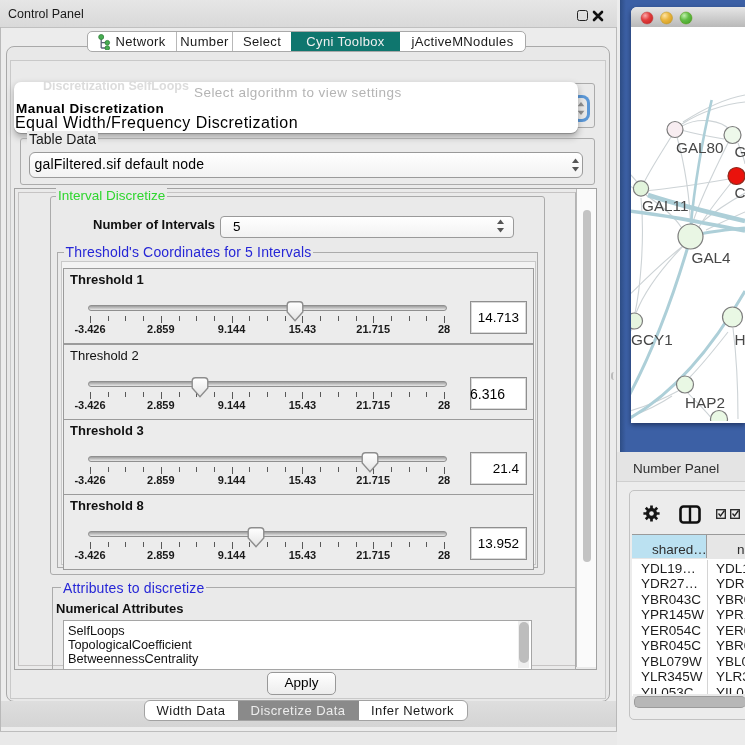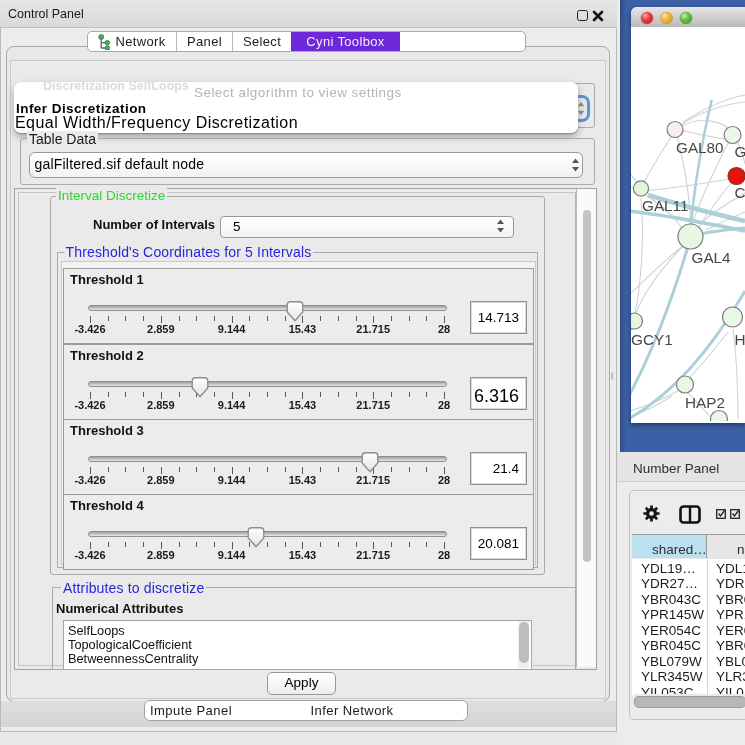--- a/index.html
+++ b/index.html
@@ -30,38 +30,39 @@
 
 
 <div class="abs" style="left:87px;top:31px;width:437px;height:19px;background:#fff;border:1px solid #a9a9a9;border-radius:5px;display:flex;font-size:13px;letter-spacing:0.35px;color:#1a1a1a">
  <div style="width:88px;display:flex;align-items:center;justify-content:center;border-right:1px solid #b8b8b8">
    <svg width="13" height="16" viewBox="0 0 13 16" style="margin-right:4px">
         <path d="M3.2 5 L3.2 14 M3.2 8.7 L8.5 8.7 M3.2 14 L8.5 14" stroke="#5a6377" stroke-width="1.3" fill="none"></path>
         <circle cx="3.2" cy="3" r="2.5" fill="#47ad52" stroke="#2e8039" stroke-width="0.8"></circle>
         <circle cx="9.3" cy="8.7" r="2.3" fill="#47ad52" stroke="#2e8039" stroke-width="0.8"></circle>
         <circle cx="9.3" cy="14" r="2.3" fill="#47ad52" stroke="#2e8039" stroke-width="0.8"></circle>
       </svg>Network</div>
- <div style="width:55px;display:flex;align-items:center;justify-content:center;border-right:1px solid #b8b8b8">Panel</div>
+ <div style="width:55px;display:flex;align-items:center;justify-content:center;border-right:1px solid #b8b8b8">Number</div>
  <div style="width:58px;display:flex;align-items:center;justify-content:center">Select</div>
- <div style="width:109px;display:flex;align-items:center;justify-content:center;background:#6d28d9;color:#f0f0f0">Cyni Toolbox</div>
+ <div style="width:109px;display:flex;align-items:center;justify-content:center;background:#0f766e;color:#f0f0f0">Cyni Toolbox</div>
+ <div style="flex:1;display:flex;align-items:center;justify-content:center">jActiveMNodules</div>
 </div>
 
 
 <div class="abs" style="left:20px;top:83px;width:573px;height:43px;border:1px solid #ababab;border-radius:3px"></div>
 <div class="abs" style="left:40px;top:78.5px;font-size:12.5px;font-weight:bold;color:#dcdcdc;background:transparent;padding:0 3px;z-index:5">Discretization SelfLoops</div>
 <div class="abs" style="left:574px;top:98px;width:13px;height:21px;border-radius:5px;background:#e8e8e8;box-shadow:0 0 0 3px #5b97d6"></div>
 <svg class="abs" style="left:576px;top:101px" width="10" height="15" viewBox="0 0 10 15">
     <path d="M5 1 L8.4 5.2 L1.6 5.2 Z" fill="#8f8f8f"></path>
     <path d="M5 14 L8.4 9.8 L1.6 9.8 Z" fill="#8f8f8f"></path>
   </svg>
 
 
 <div class="abs" style="left:14px;top:82px;width:564px;height:51px;background:#fff;border-bottom:1.5px solid #8d8d8d;border-radius:7px;box-shadow:0 3px 7px rgba(0,0,0,0.3)"></div>
 <div class="abs" style="left:194px;top:85px;font-size:13.5px;letter-spacing:0.45px;color:#b4b4b4">Select algorithm to view settings</div>
-<div class="abs" style="left:16px;top:100.5px;font-size:13.5px;letter-spacing:0.45px;font-weight:bold;color:#000">Infer Discretization</div>
+<div class="abs" style="left:16px;top:100.5px;font-size:13.5px;letter-spacing:0.45px;font-weight:bold;color:#000">Manual Discretization</div>
 <div class="abs" style="left:15px;top:114px;font-size:16px;letter-spacing:0.45px;color:#000">Equal Width/Frequency Discretization</div>
 
 
 <div class="abs" style="left:20px;top:138px;width:573px;height:45px;border:1px solid #ababab;border-radius:3px"></div>
 <div class="abs" style="left:27px;top:131px;font-size:14px;color:#1a1a1a;background:#eaeaea;padding:0 2px">Table Data</div>
 <div class="abs" style="left:29px;top:152px;width:552px;height:24px;background:linear-gradient(#ffffff,#f2f2f2);border:1px solid #9a9a9a;border-radius:6px"></div>
 <div class="abs" style="left:34.5px;top:156px;font-size:14px;letter-spacing:0.2px;color:#000">galFiltered.sif default node</div>
 <svg class="abs" style="left:571px;top:158px" width="9" height="14" viewBox="0 0 9 14">
     <path d="M4.5 0.5 L8 5 L1 5 Z" fill="#555"></path>
     <path d="M4.5 13.5 L8 9 L1 9 Z" fill="#555"></path>
@@ -93,62 +94,63 @@
 
 <div style="position:absolute;left:63px;top:268px;width:469px;height:74px;background:#ececec;border:1px solid #9b9b9b"></div>
 <div style="position:absolute;left:70px;top:272px;font-weight:bold;font-size:13px;color:#111">Threshold 1</div>
 <div style="position:absolute;left:88px;top:305px;width:357px;height:4px;background:linear-gradient(#9d9d9d,#e8e8e8);border:1px solid #8f8f8f;border-radius:3px"></div>
 <div style="position:absolute;left:90.0px;top:316px;width:1px;height:7px;background:#585858"></div><div style="position:absolute;left:107.7px;top:316px;width:1px;height:5px;background:#585858"></div><div style="position:absolute;left:125.4px;top:316px;width:1px;height:5px;background:#585858"></div><div style="position:absolute;left:143.1px;top:316px;width:1px;height:5px;background:#585858"></div><div style="position:absolute;left:160.8px;top:316px;width:1px;height:7px;background:#585858"></div><div style="position:absolute;left:178.5px;top:316px;width:1px;height:5px;background:#585858"></div><div style="position:absolute;left:196.2px;top:316px;width:1px;height:5px;background:#585858"></div><div style="position:absolute;left:213.9px;top:316px;width:1px;height:5px;background:#585858"></div><div style="position:absolute;left:231.6px;top:316px;width:1px;height:7px;background:#585858"></div><div style="position:absolute;left:249.3px;top:316px;width:1px;height:5px;background:#585858"></div><div style="position:absolute;left:267.0px;top:316px;width:1px;height:5px;background:#585858"></div><div style="position:absolute;left:284.7px;top:316px;width:1px;height:5px;background:#585858"></div><div style="position:absolute;left:302.4px;top:316px;width:1px;height:7px;background:#585858"></div><div style="position:absolute;left:320.1px;top:316px;width:1px;height:5px;background:#585858"></div><div style="position:absolute;left:337.8px;top:316px;width:1px;height:5px;background:#585858"></div><div style="position:absolute;left:355.5px;top:316px;width:1px;height:5px;background:#585858"></div><div style="position:absolute;left:373.2px;top:316px;width:1px;height:7px;background:#585858"></div><div style="position:absolute;left:390.9px;top:316px;width:1px;height:5px;background:#585858"></div><div style="position:absolute;left:408.6px;top:316px;width:1px;height:5px;background:#585858"></div><div style="position:absolute;left:426.3px;top:316px;width:1px;height:5px;background:#585858"></div><div style="position:absolute;left:444.0px;top:316px;width:1px;height:7px;background:#585858"></div><div style="position:absolute;left:55.0px;top:323px;width:70px;text-align:center;font-weight:bold;font-size:11px;color:#1a1a1a">-3.426</div><div style="position:absolute;left:125.8px;top:323px;width:70px;text-align:center;font-weight:bold;font-size:11px;color:#1a1a1a">2.859</div><div style="position:absolute;left:196.6px;top:323px;width:70px;text-align:center;font-weight:bold;font-size:11px;color:#1a1a1a">9.144</div><div style="position:absolute;left:267.4px;top:323px;width:70px;text-align:center;font-weight:bold;font-size:11px;color:#1a1a1a">15.43</div><div style="position:absolute;left:338.2px;top:323px;width:70px;text-align:center;font-weight:bold;font-size:11px;color:#1a1a1a">21.715</div><div style="position:absolute;left:409.0px;top:323px;width:70px;text-align:center;font-weight:bold;font-size:11px;color:#1a1a1a">28</div><svg style="position:absolute;left:285.5px;top:301px" width="18" height="21" viewBox="0 0 18 21">
 <path d="M 4.5 0.8 L 13.5 0.8 Q 16.8 0.8 16.8 4 L 16.8 11 L 9 19.6 L 1.2 11 L 1.2 4 Q 1.2 0.8 4.5 0.8 Z" fill="url(#thumbg)" stroke="#8d8d8d" stroke-width="1.4"></path>
   </svg>
 <div style="position:absolute;left:470px;top:301px;width:55px;height:31px;background:#fff;border:1px solid #8f8f8f;box-shadow:inset 0 0 0 1px #d9d9d9"></div>
 <div style="position:absolute;left:470px;top:310px;width:49px;text-align:right;font-size:13.5px;color:#000">14.713</div>
 <div style="position:absolute;left:63px;top:344px;width:469px;height:74px;background:#ececec;border:1px solid #9b9b9b"></div>
-<div style="position:absolute;left:70px;top:348px;font-weight:bold;font-size:13px;color:#111">Threshold 2</div>
+<div style="position:absolute;left:70px;top:348px;font-weight:normal;font-size:13px;color:#111">Threshold 2</div>
 <div style="position:absolute;left:88px;top:381px;width:357px;height:4px;background:linear-gradient(#9d9d9d,#e8e8e8);border:1px solid #8f8f8f;border-radius:3px"></div>
 <div style="position:absolute;left:90.0px;top:392px;width:1px;height:7px;background:#585858"></div><div style="position:absolute;left:107.7px;top:392px;width:1px;height:5px;background:#585858"></div><div style="position:absolute;left:125.4px;top:392px;width:1px;height:5px;background:#585858"></div><div style="position:absolute;left:143.1px;top:392px;width:1px;height:5px;background:#585858"></div><div style="position:absolute;left:160.8px;top:392px;width:1px;height:7px;background:#585858"></div><div style="position:absolute;left:178.5px;top:392px;width:1px;height:5px;background:#585858"></div><div style="position:absolute;left:196.2px;top:392px;width:1px;height:5px;background:#585858"></div><div style="position:absolute;left:213.9px;top:392px;width:1px;height:5px;background:#585858"></div><div style="position:absolute;left:231.6px;top:392px;width:1px;height:7px;background:#585858"></div><div style="position:absolute;left:249.3px;top:392px;width:1px;height:5px;background:#585858"></div><div style="position:absolute;left:267.0px;top:392px;width:1px;height:5px;background:#585858"></div><div style="position:absolute;left:284.7px;top:392px;width:1px;height:5px;background:#585858"></div><div style="position:absolute;left:302.4px;top:392px;width:1px;height:7px;background:#585858"></div><div style="position:absolute;left:320.1px;top:392px;width:1px;height:5px;background:#585858"></div><div style="position:absolute;left:337.8px;top:392px;width:1px;height:5px;background:#585858"></div><div style="position:absolute;left:355.5px;top:392px;width:1px;height:5px;background:#585858"></div><div style="position:absolute;left:373.2px;top:392px;width:1px;height:7px;background:#585858"></div><div style="position:absolute;left:390.9px;top:392px;width:1px;height:5px;background:#585858"></div><div style="position:absolute;left:408.6px;top:392px;width:1px;height:5px;background:#585858"></div><div style="position:absolute;left:426.3px;top:392px;width:1px;height:5px;background:#585858"></div><div style="position:absolute;left:444.0px;top:392px;width:1px;height:7px;background:#585858"></div><div style="position:absolute;left:55.0px;top:399px;width:70px;text-align:center;font-weight:bold;font-size:11px;color:#1a1a1a">-3.426</div><div style="position:absolute;left:125.8px;top:399px;width:70px;text-align:center;font-weight:bold;font-size:11px;color:#1a1a1a">2.859</div><div style="position:absolute;left:196.6px;top:399px;width:70px;text-align:center;font-weight:bold;font-size:11px;color:#1a1a1a">9.144</div><div style="position:absolute;left:267.4px;top:399px;width:70px;text-align:center;font-weight:bold;font-size:11px;color:#1a1a1a">15.43</div><div style="position:absolute;left:338.2px;top:399px;width:70px;text-align:center;font-weight:bold;font-size:11px;color:#1a1a1a">21.715</div><div style="position:absolute;left:409.0px;top:399px;width:70px;text-align:center;font-weight:bold;font-size:11px;color:#1a1a1a">28</div><svg style="position:absolute;left:190.7px;top:377px" width="18" height="21" viewBox="0 0 18 21">
 <path d="M 4.5 0.8 L 13.5 0.8 Q 16.8 0.8 16.8 4 L 16.8 11 L 9 19.6 L 1.2 11 L 1.2 4 Q 1.2 0.8 4.5 0.8 Z" fill="url(#thumbg)" stroke="#8d8d8d" stroke-width="1.4"></path>
   </svg>
 <div style="position:absolute;left:470px;top:377px;width:55px;height:31px;background:#fff;border:1px solid #8f8f8f;box-shadow:inset 0 0 0 1px #d9d9d9"></div>
-<div style="position:absolute;left:470px;top:386px;width:49px;text-align:right;font-size:18px;color:#000">6.316</div>
+<div style="position:absolute;left:470px;top:386px;width:49px;font-size:14px;color:#000">6.316</div>
 <div style="position:absolute;left:63px;top:419px;width:469px;height:74px;background:#ececec;border:1px solid #9b9b9b"></div>
 <div style="position:absolute;left:70px;top:423px;font-weight:bold;font-size:13px;color:#111">Threshold 3</div>
 <div style="position:absolute;left:88px;top:456px;width:357px;height:4px;background:linear-gradient(#9d9d9d,#e8e8e8);border:1px solid #8f8f8f;border-radius:3px"></div>
 <div style="position:absolute;left:90.0px;top:467px;width:1px;height:7px;background:#585858"></div><div style="position:absolute;left:107.7px;top:467px;width:1px;height:5px;background:#585858"></div><div style="position:absolute;left:125.4px;top:467px;width:1px;height:5px;background:#585858"></div><div style="position:absolute;left:143.1px;top:467px;width:1px;height:5px;background:#585858"></div><div style="position:absolute;left:160.8px;top:467px;width:1px;height:7px;background:#585858"></div><div style="position:absolute;left:178.5px;top:467px;width:1px;height:5px;background:#585858"></div><div style="position:absolute;left:196.2px;top:467px;width:1px;height:5px;background:#585858"></div><div style="position:absolute;left:213.9px;top:467px;width:1px;height:5px;background:#585858"></div><div style="position:absolute;left:231.6px;top:467px;width:1px;height:7px;background:#585858"></div><div style="position:absolute;left:249.3px;top:467px;width:1px;height:5px;background:#585858"></div><div style="position:absolute;left:267.0px;top:467px;width:1px;height:5px;background:#585858"></div><div style="position:absolute;left:284.7px;top:467px;width:1px;height:5px;background:#585858"></div><div style="position:absolute;left:302.4px;top:467px;width:1px;height:7px;background:#585858"></div><div style="position:absolute;left:320.1px;top:467px;width:1px;height:5px;background:#585858"></div><div style="position:absolute;left:337.8px;top:467px;width:1px;height:5px;background:#585858"></div><div style="position:absolute;left:355.5px;top:467px;width:1px;height:5px;background:#585858"></div><div style="position:absolute;left:373.2px;top:467px;width:1px;height:7px;background:#585858"></div><div style="position:absolute;left:390.9px;top:467px;width:1px;height:5px;background:#585858"></div><div style="position:absolute;left:408.6px;top:467px;width:1px;height:5px;background:#585858"></div><div style="position:absolute;left:426.3px;top:467px;width:1px;height:5px;background:#585858"></div><div style="position:absolute;left:444.0px;top:467px;width:1px;height:7px;background:#585858"></div><div style="position:absolute;left:55.0px;top:474px;width:70px;text-align:center;font-weight:bold;font-size:11px;color:#1a1a1a">-3.426</div><div style="position:absolute;left:125.8px;top:474px;width:70px;text-align:center;font-weight:bold;font-size:11px;color:#1a1a1a">2.859</div><div style="position:absolute;left:196.6px;top:474px;width:70px;text-align:center;font-weight:bold;font-size:11px;color:#1a1a1a">9.144</div><div style="position:absolute;left:267.4px;top:474px;width:70px;text-align:center;font-weight:bold;font-size:11px;color:#1a1a1a">15.43</div><div style="position:absolute;left:338.2px;top:474px;width:70px;text-align:center;font-weight:bold;font-size:11px;color:#1a1a1a">21.715</div><div style="position:absolute;left:409.0px;top:474px;width:70px;text-align:center;font-weight:bold;font-size:11px;color:#1a1a1a">28</div><svg style="position:absolute;left:360.7px;top:452px" width="18" height="21" viewBox="0 0 18 21">
 <path d="M 4.5 0.8 L 13.5 0.8 Q 16.8 0.8 16.8 4 L 16.8 11 L 9 19.6 L 1.2 11 L 1.2 4 Q 1.2 0.8 4.5 0.8 Z" fill="url(#thumbg)" stroke="#8d8d8d" stroke-width="1.4"></path>
   </svg>
 <div style="position:absolute;left:470px;top:452px;width:55px;height:31px;background:#fff;border:1px solid #8f8f8f;box-shadow:inset 0 0 0 1px #d9d9d9"></div>
 <div style="position:absolute;left:470px;top:461px;width:49px;text-align:right;font-size:13.5px;color:#000">21.4</div>
 <div style="position:absolute;left:63px;top:494px;width:469px;height:74px;background:#ececec;border:1px solid #9b9b9b"></div>
-<div style="position:absolute;left:70px;top:498px;font-weight:bold;font-size:13px;color:#111">Threshold 4</div>
+<div style="position:absolute;left:70px;top:498px;font-weight:bold;font-size:13px;color:#111">Threshold 8</div>
 <div style="position:absolute;left:88px;top:531px;width:357px;height:4px;background:linear-gradient(#9d9d9d,#e8e8e8);border:1px solid #8f8f8f;border-radius:3px"></div>
 <div style="position:absolute;left:90.0px;top:542px;width:1px;height:7px;background:#585858"></div><div style="position:absolute;left:107.7px;top:542px;width:1px;height:5px;background:#585858"></div><div style="position:absolute;left:125.4px;top:542px;width:1px;height:5px;background:#585858"></div><div style="position:absolute;left:143.1px;top:542px;width:1px;height:5px;background:#585858"></div><div style="position:absolute;left:160.8px;top:542px;width:1px;height:7px;background:#585858"></div><div style="position:absolute;left:178.5px;top:542px;width:1px;height:5px;background:#585858"></div><div style="position:absolute;left:196.2px;top:542px;width:1px;height:5px;background:#585858"></div><div style="position:absolute;left:213.9px;top:542px;width:1px;height:5px;background:#585858"></div><div style="position:absolute;left:231.6px;top:542px;width:1px;height:7px;background:#585858"></div><div style="position:absolute;left:249.3px;top:542px;width:1px;height:5px;background:#585858"></div><div style="position:absolute;left:267.0px;top:542px;width:1px;height:5px;background:#585858"></div><div style="position:absolute;left:284.7px;top:542px;width:1px;height:5px;background:#585858"></div><div style="position:absolute;left:302.4px;top:542px;width:1px;height:7px;background:#585858"></div><div style="position:absolute;left:320.1px;top:542px;width:1px;height:5px;background:#585858"></div><div style="position:absolute;left:337.8px;top:542px;width:1px;height:5px;background:#585858"></div><div style="position:absolute;left:355.5px;top:542px;width:1px;height:5px;background:#585858"></div><div style="position:absolute;left:373.2px;top:542px;width:1px;height:7px;background:#585858"></div><div style="position:absolute;left:390.9px;top:542px;width:1px;height:5px;background:#585858"></div><div style="position:absolute;left:408.6px;top:542px;width:1px;height:5px;background:#585858"></div><div style="position:absolute;left:426.3px;top:542px;width:1px;height:5px;background:#585858"></div><div style="position:absolute;left:444.0px;top:542px;width:1px;height:7px;background:#585858"></div><div style="position:absolute;left:55.0px;top:549px;width:70px;text-align:center;font-weight:bold;font-size:11px;color:#1a1a1a">-3.426</div><div style="position:absolute;left:125.8px;top:549px;width:70px;text-align:center;font-weight:bold;font-size:11px;color:#1a1a1a">2.859</div><div style="position:absolute;left:196.6px;top:549px;width:70px;text-align:center;font-weight:bold;font-size:11px;color:#1a1a1a">9.144</div><div style="position:absolute;left:267.4px;top:549px;width:70px;text-align:center;font-weight:bold;font-size:11px;color:#1a1a1a">15.43</div><div style="position:absolute;left:338.2px;top:549px;width:70px;text-align:center;font-weight:bold;font-size:11px;color:#1a1a1a">21.715</div><div style="position:absolute;left:409.0px;top:549px;width:70px;text-align:center;font-weight:bold;font-size:11px;color:#1a1a1a">28</div><svg style="position:absolute;left:247.4px;top:527px" width="18" height="21" viewBox="0 0 18 21">
 <path d="M 4.5 0.8 L 13.5 0.8 Q 16.8 0.8 16.8 4 L 16.8 11 L 9 19.6 L 1.2 11 L 1.2 4 Q 1.2 0.8 4.5 0.8 Z" fill="url(#thumbg)" stroke="#8d8d8d" stroke-width="1.4"></path>
   </svg>
 <div style="position:absolute;left:470px;top:527px;width:55px;height:31px;background:#fff;border:1px solid #8f8f8f;box-shadow:inset 0 0 0 1px #d9d9d9"></div>
-<div style="position:absolute;left:470px;top:536px;width:49px;text-align:right;font-size:13.5px;color:#000">20.081</div>
+<div style="position:absolute;left:470px;top:536px;width:49px;text-align:right;font-size:13.5px;color:#000">13.952</div>
 
 
 <div class="abs" style="left:52px;top:587px;width:522px;height:81px;border:1px solid #ababab"></div>
 <div class="abs" style="left:61px;top:579.5px;font-size:14px;letter-spacing:0.15px;color:#2626d6;background:#eaeaea;padding:0 2px">Attributes to discretize</div>
 <div class="abs" style="left:56px;top:601px;font-size:13px;font-weight:bold;color:#111">Numerical Attributes</div>
 <div class="abs" style="left:63px;top:620px;width:467px;height:48px;background:#fff;border:1px solid #a5a5a5"></div>
 <div class="abs" style="left:68px;top:622.5px;font-size:12.75px;color:#111">SelfLoops</div>
 <div class="abs" style="left:68px;top:636.5px;font-size:12.75px;color:#111">TopologicalCoefficient</div>
 <div class="abs" style="left:68px;top:650.5px;font-size:12.75px;color:#111">BetweennessCentrality</div>
 <div class="abs" style="left:518px;top:621px;width:11px;height:47px;background:#efefef"></div>
 <div class="abs" style="left:519px;top:622px;width:10px;height:41px;background:#bdbdbd;border-radius:5px"></div>
 
 
 <div class="abs" style="left:267px;top:672px;width:67px;height:21px;background:linear-gradient(#ffffff,#ededed);border:1px solid #989898;border-radius:5px;text-align:center;font-size:13.5px;color:#000;line-height:20px">Apply</div>
 
 
 <div class="abs" style="left:1px;top:701px;width:615px;height:26px;background:linear-gradient(#dedede,#d4d4d4)"></div>
 <div class="abs" style="left:143.5px;top:700px;width:322px;height:19px;background:#fff;border:1px solid #a2a2a2;border-radius:6px;display:flex;font-size:13px;letter-spacing:0.45px;color:#1a1a1a">
- <div style="width:93px;display:flex;align-items:center;justify-content:center">Impute Panel</div>
+ <div style="width:93px;display:flex;align-items:center;justify-content:center">Width Data</div>
+ <div style="width:121px;display:flex;align-items:center;justify-content:center;background:#8a8a8a;color:#ededed">Discretize Data</div>
  <div style="flex:1;display:flex;align-items:center;justify-content:center">Infer Network</div>
 </div>
 
 
 <div class="abs" style="left:617px;top:0;width:128px;height:745px;background:#ececec"></div>
 
 <div class="abs" style="left:620px;top:0;width:125px;height:452px;background:linear-gradient(90deg,#2e4d85 0,#3c60a5 6px,#3c60a5 100%)"></div>
 
 <div class="abs" style="left:631px;top:7px;width:114px;height:416px;background:#fff;border-radius:6px 0 0 0;box-shadow:0 2px 5px rgba(0,0,20,0.45)"></div>
 <div class="abs" style="left:631px;top:7px;width:114px;height:20px;background:linear-gradient(#e6e6e6,#b9b9b9);border-bottom:1px solid #8e8e8e;border-radius:6px 0 0 0"></div>

